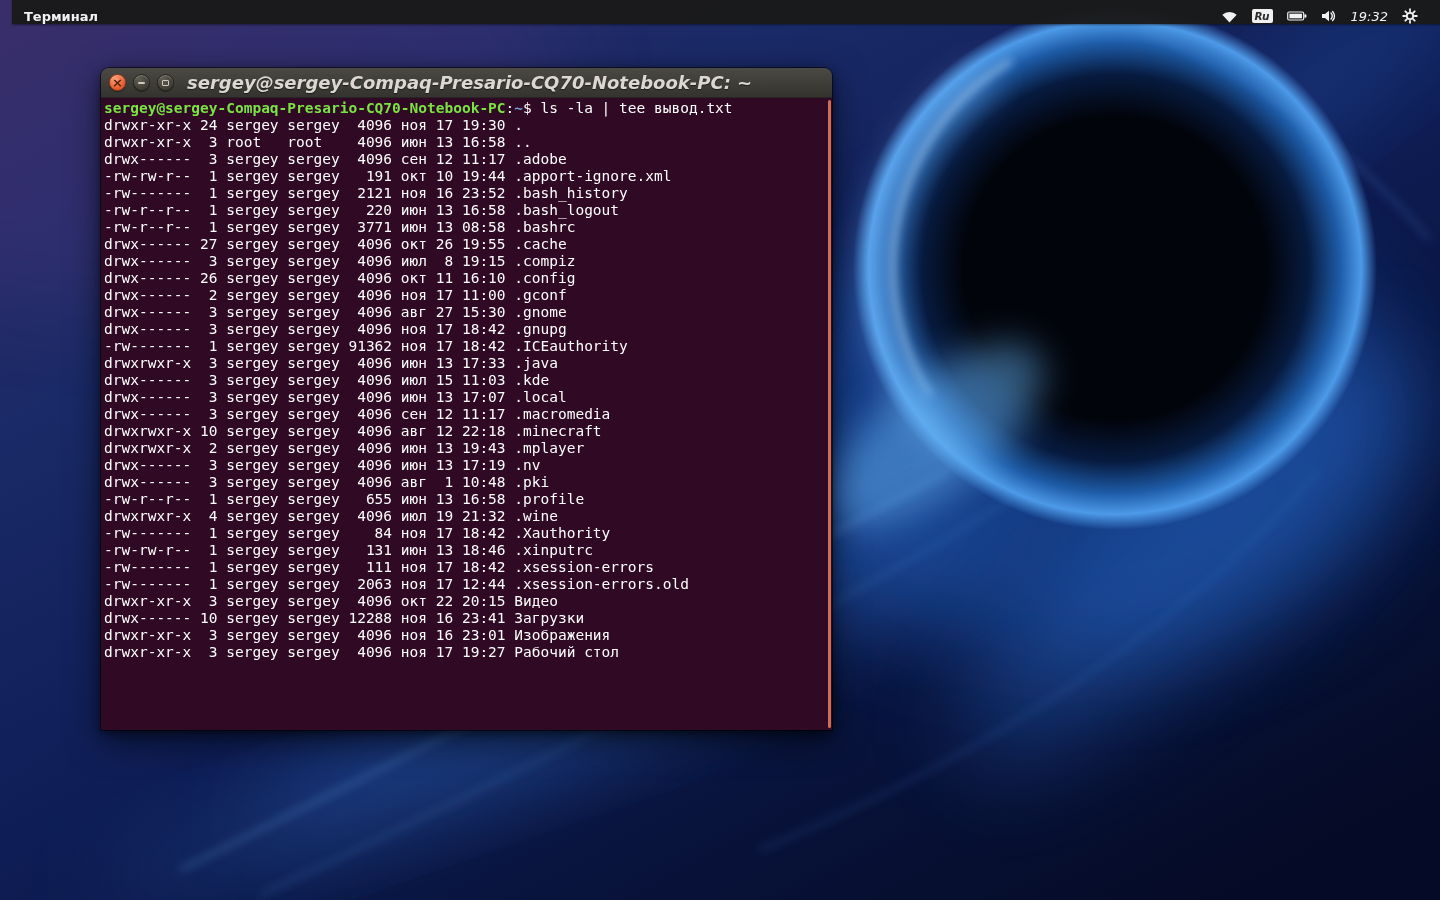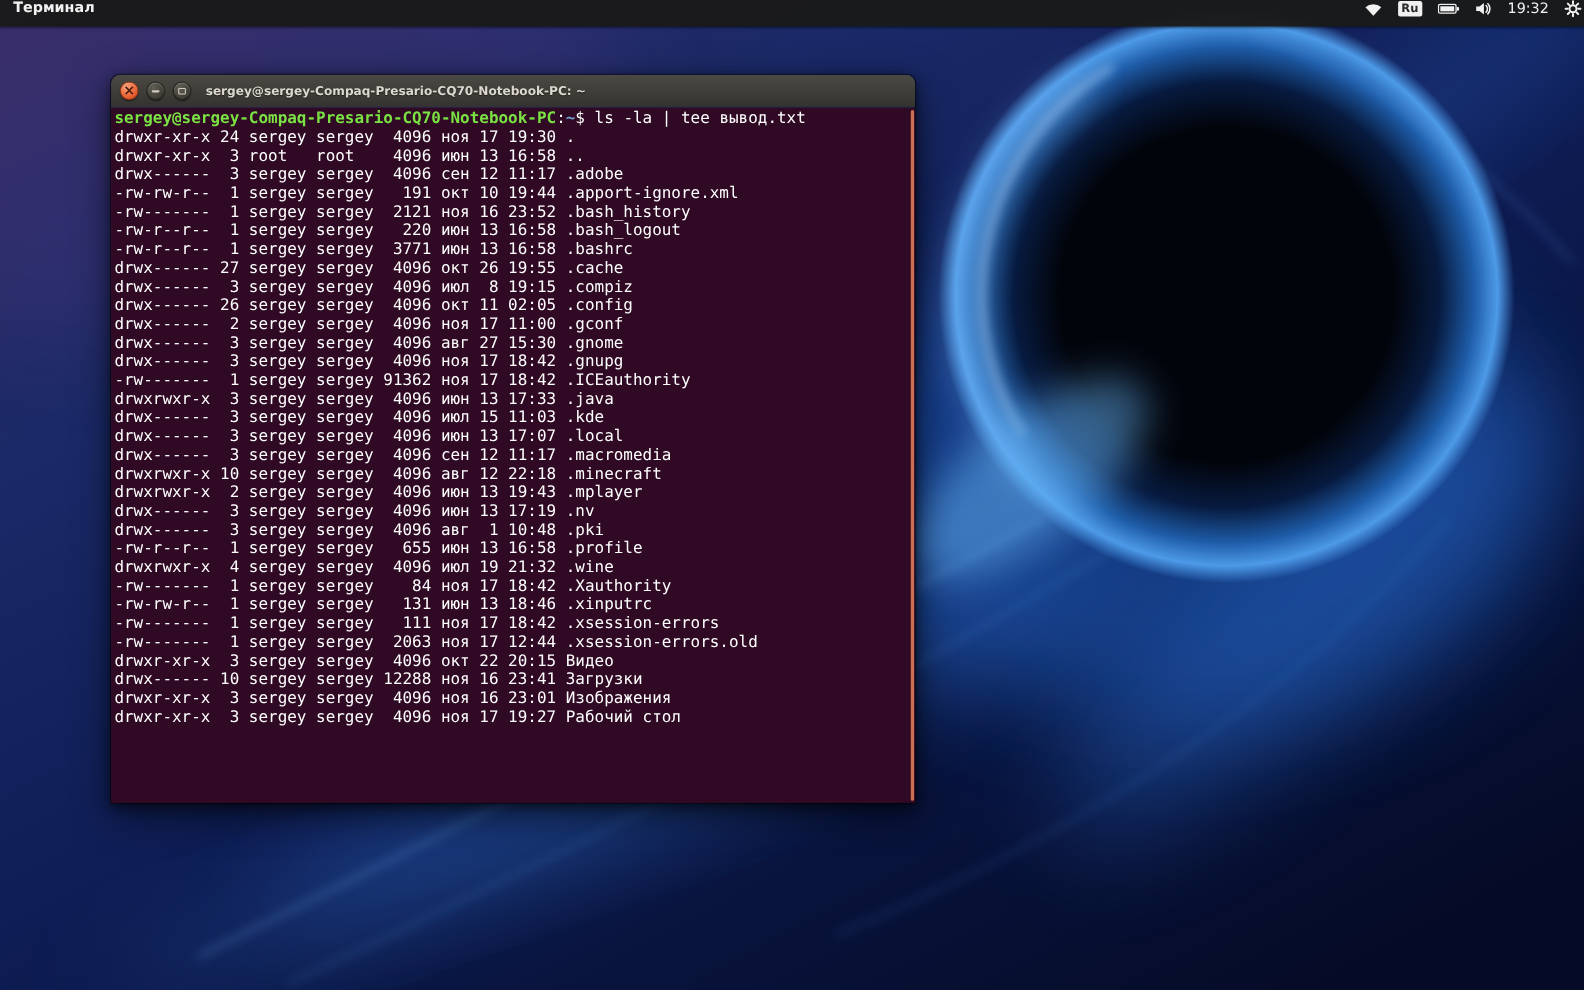--- a/index.html
+++ b/index.html
@@ -2,25 +2,25 @@
 <html><head>
 <meta charset="utf-8">
 <style>
   * { margin:0; padding:0; box-sizing:border-box; }
   html,body { width:1440px; height:900px; overflow:hidden; }
   body { position:relative; font-family:"DejaVu Sans","Liberation Sans",sans-serif; background:#0a1438; }
 
   .wallpaper { position:absolute; left:0; top:0; z-index:0; }
 
   
-  .top-bar { position:absolute; top:0; left:0; right:0; height:24px; z-index:20;
+  .top-bar { position:absolute; top:0; left:12px; right:0; height:24px; z-index:20;
              background:rgba(26,26,26,0.97); box-shadow:0 1px 2px rgba(0,0,0,.45);
-             display:flex; align-items:flex-start; color:#f2f2f2; }
+             display:flex; align-items:flex-end; color:#f2f2f2; }
   .app-title { font-weight:bold; font-size:13px; padding-left:12px; }
-  .tray { margin-left:auto; display:flex; align-items:center; gap:14px; padding-right:2px; }
+  .tray { margin-left:auto; display:flex; align-items:center; gap:14px; padding-right:22px;font-style:italic; }
   .tray svg { display:block; }
   .kb { background:#f0f0f0; color:#2b2b2b; border-radius:2px; font-size:10.5px; font-weight:bold;
         padding:1px 3px; line-height:1.2; cursor:default; }
   .clock { font-size:13px; }
 
   
   .window { position:absolute; left:101px; top:68px; width:731px; height:662px; z-index:10;
             border-radius:8px 8px 0 0;
             box-shadow:0 0 0 1px rgba(0,0,0,.55), 0 10px 34px rgba(0,0,0,.6), 0 3px 10px rgba(0,0,0,.45); }
   .titlebar { height:30px; border-radius:8px 8px 0 0;
@@ -32,22 +32,22 @@
              display:flex; align-items:center; justify-content:center;
              box-shadow:inset 0 1px 1px rgba(255,255,255,.28), 0 1px 1px rgba(0,0,0,.45);
              cursor:pointer; }
   .close { background:radial-gradient(circle at 35% 30%, #f9a47f, #ee7042 45%, #db5225 80%);
            border:1px solid #9c3a17; }
   .close .x { color:#4f1e0c; font-size:13px; font-weight:bold; line-height:1; margin-top:-1px; }
   .gray { background:radial-gradient(circle at 35% 30%, #615e54, #45433b 55%, #36352e);
           border:1px solid #25241e; }
   .min-glyph { width:7px; height:2px; background:#cfcabf; border-radius:1px; }
   .max-glyph { width:7px; height:6px; border:1.5px solid #cfcabf; border-radius:1px; }
-  .win-title { color:#dcd8d1; font-size:11px; font-weight:bold; margin-left:13px;
-               text-shadow:0 1px 1px rgba(0,0,0,.5); white-space:nowrap; }
+  .win-title { color:#dcd8d1; font-size:18px; font-weight:bold; margin-left:13px;
+               text-shadow:0 1px 1px rgba(0,0,0,.5); white-space:nowrap;font-style:italic; }
 
   .term-body { position:relative; height:632px; background:#300a24; overflow:hidden;
                padding:2px 0 0 3px;
                font-family:"DejaVu Sans Mono","Liberation Mono",monospace;
                font-size:14.5px; line-height:17px; color:#ffffff; }
   .t-line, .cmd-line { white-space:pre; }
   .p-user { color:#7ae243; font-weight:bold; }
   .p-path { color:#729fcf; font-weight:bold; }
   .scrollbar { position:absolute; top:2px; bottom:2px; right:1px; width:3px;
                background:#e8815a; opacity:.85; border-radius:2px; cursor:pointer; }
@@ -152,24 +152,24 @@
 
   <div class="term-body">
     <div class="cmd-line"><span class="p-user">sergey@sergey-Compaq-Presario-CQ70-Notebook-PC</span><span>:</span><span class="p-path">~</span><span>$ </span><span class="cmd">ls -la | tee вывод.txt</span></div>
     <div>
         <div class="t-line">drwxr-xr-x 24 sergey sergey  4096 ноя 17 19:30 .</div>
         <div class="t-line">drwxr-xr-x  3 root   root    4096 июн 13 16:58 ..</div>
         <div class="t-line">drwx------  3 sergey sergey  4096 сен 12 11:17 .adobe</div>
         <div class="t-line">-rw-rw-r--  1 sergey sergey   191 окт 10 19:44 .apport-ignore.xml</div>
         <div class="t-line">-rw-------  1 sergey sergey  2121 ноя 16 23:52 .bash_history</div>
         <div class="t-line">-rw-r--r--  1 sergey sergey   220 июн 13 16:58 .bash_logout</div>
-        <div class="t-line">-rw-r--r--  1 sergey sergey  3771 июн 13 16:58 .bashrc</div>
+        <div class="t-line">-rw-r--r--  1 sergey sergey  3771 июн 13 08:58 .bashrc</div>
         <div class="t-line">drwx------ 27 sergey sergey  4096 окт 26 19:55 .cache</div>
         <div class="t-line">drwx------  3 sergey sergey  4096 июл  8 19:15 .compiz</div>
-        <div class="t-line">drwx------ 26 sergey sergey  4096 окт 11 02:05 .config</div>
+        <div class="t-line">drwx------ 26 sergey sergey  4096 окт 11 16:10 .config</div>
         <div class="t-line">drwx------  2 sergey sergey  4096 ноя 17 11:00 .gconf</div>
         <div class="t-line">drwx------  3 sergey sergey  4096 авг 27 15:30 .gnome</div>
         <div class="t-line">drwx------  3 sergey sergey  4096 ноя 17 18:42 .gnupg</div>
         <div class="t-line">-rw-------  1 sergey sergey 91362 ноя 17 18:42 .ICEauthority</div>
         <div class="t-line">drwxrwxr-x  3 sergey sergey  4096 июн 13 17:33 .java</div>
         <div class="t-line">drwx------  3 sergey sergey  4096 июл 15 11:03 .kde</div>
         <div class="t-line">drwx------  3 sergey sergey  4096 июн 13 17:07 .local</div>
         <div class="t-line">drwx------  3 sergey sergey  4096 сен 12 11:17 .macromedia</div>
         <div class="t-line">drwxrwxr-x 10 sergey sergey  4096 авг 12 22:18 .minecraft</div>
         <div class="t-line">drwxrwxr-x  2 sergey sergey  4096 июн 13 19:43 .mplayer</div>

